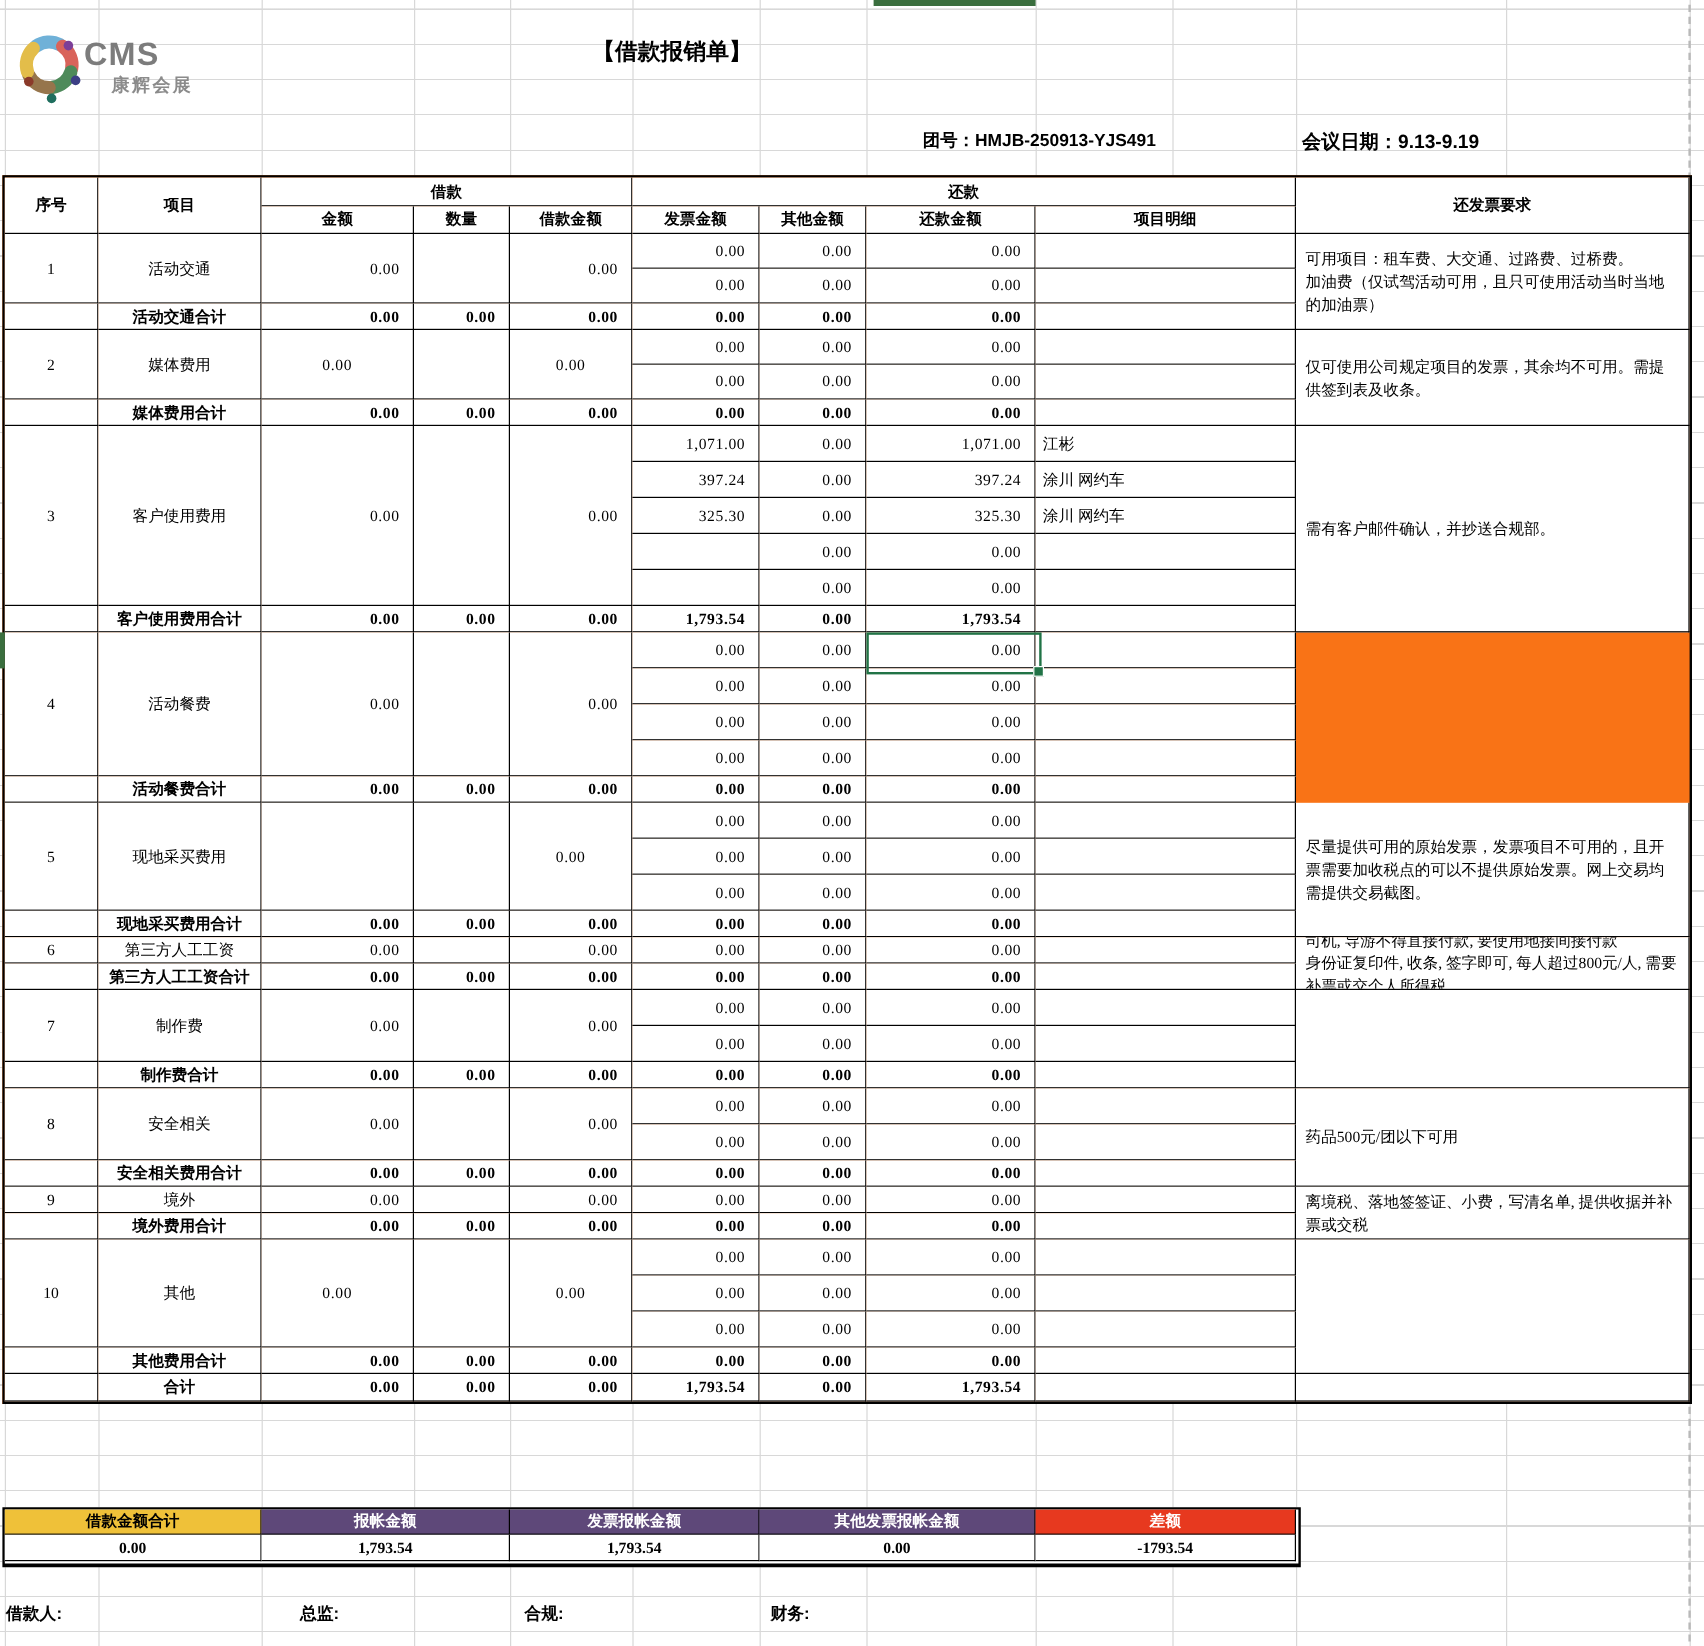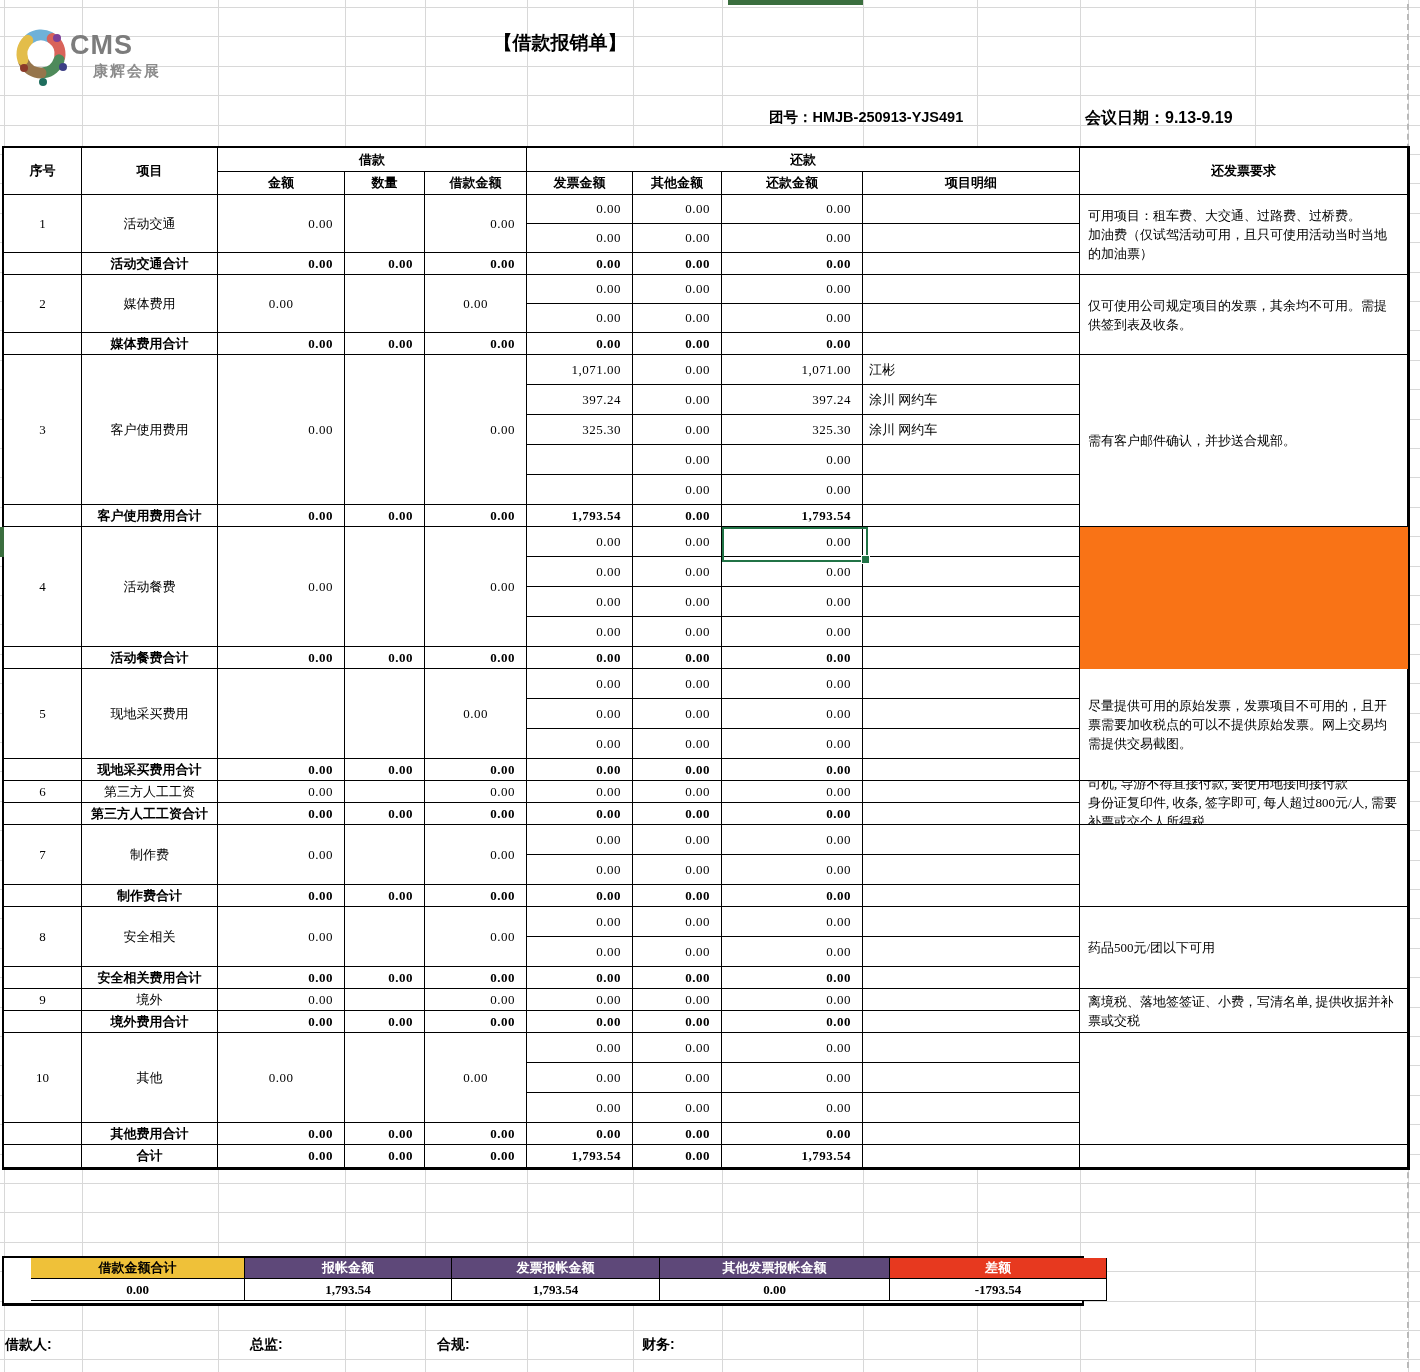--- a/index.html
+++ b/index.html
@@ -42,21 +42,21 @@
   .bb2{border-bottom-width:2px;}
   .bw{border-right-color:#fff;}
   .bbw{border-bottom-color:#fff;}
   .bb0{border-bottom:none;}
   .br0{border-right:none;}
   #selcell{position:absolute;left:722px;top:527px;width:142px;height:31px;border:2px solid #217346;z-index:5;pointer-events:none;}
   #selhandle{position:absolute;right:-4px;bottom:-4px;width:7px;height:7px;background:#217346;border:1px solid #fff;}
   
   #summary{position:absolute;left:2px;top:1256px;width:1078px;border:2px solid #000;border-bottom:3px solid #000;background:#fff;z-index:2;}
   #summary .s{position:absolute;box-sizing:border-box;border-right:1px solid #000;border-bottom:1px solid #000;
-     display:flex;align-items:center;justify-content:center;font-weight:bold;font-size:13px;overflow:hidden;margin-left:27px;}
+     display:flex;align-items:center;justify-content:center;font-weight:bold;font-size:13px;overflow:hidden;}
   .sy{background:#efc139;color:#000;}
   .sp{background:#5e4879;color:#fff;}
   .sr{background:#e7391f;color:#fff;}
   .sv{background:#fff;color:#000;border-bottom:none;font-size:13.5px;font-family:"Liberation Serif","DejaVu Serif",serif;}
   
   .sig{position:absolute;top:1336px;font-size:14px;font-weight:bold;color:#000;z-index:2;}
 </style>
 </head>
 <body>
 

